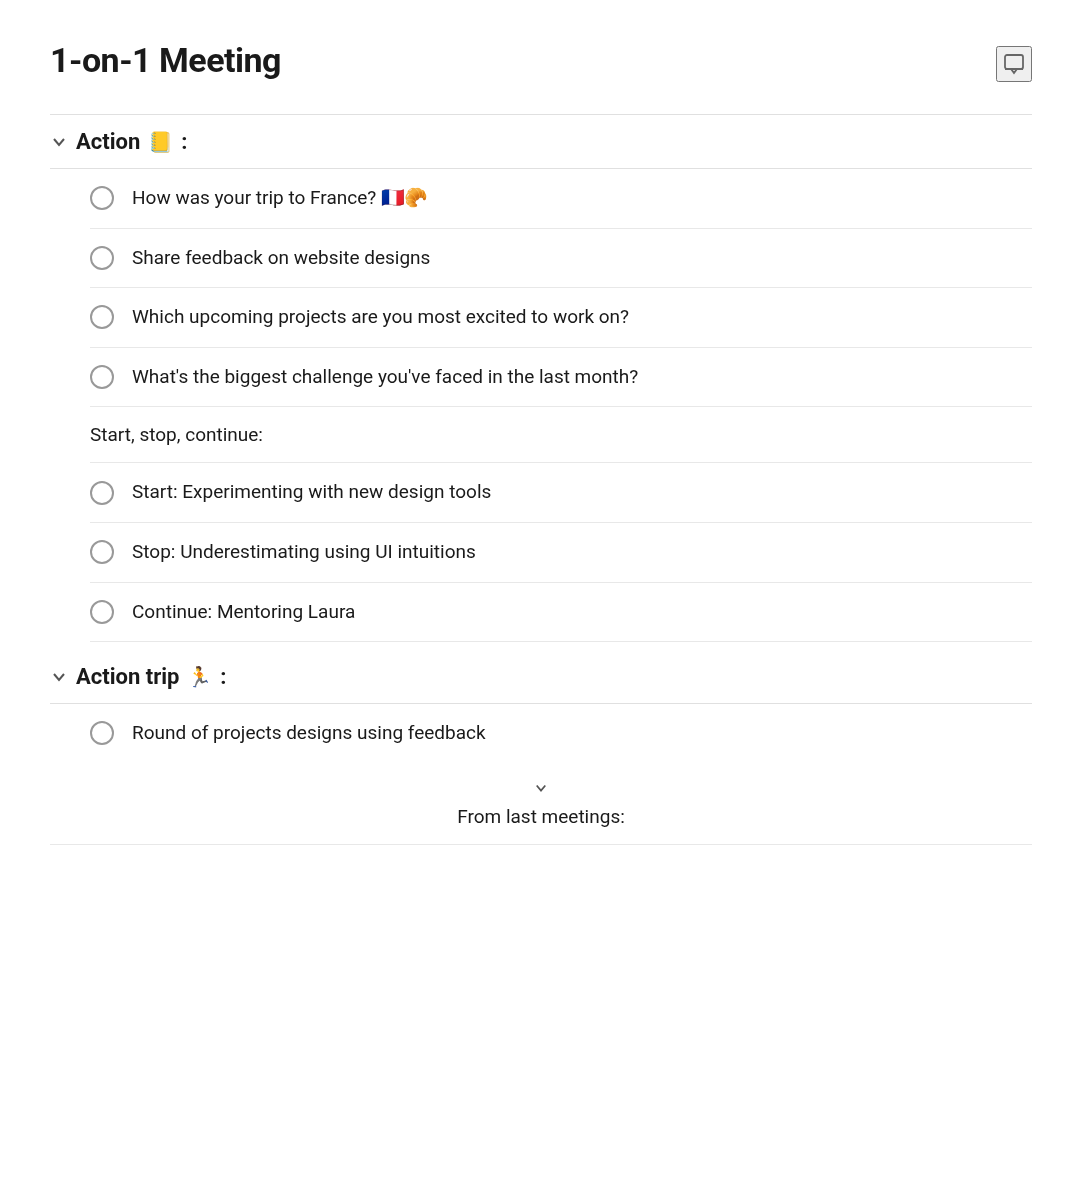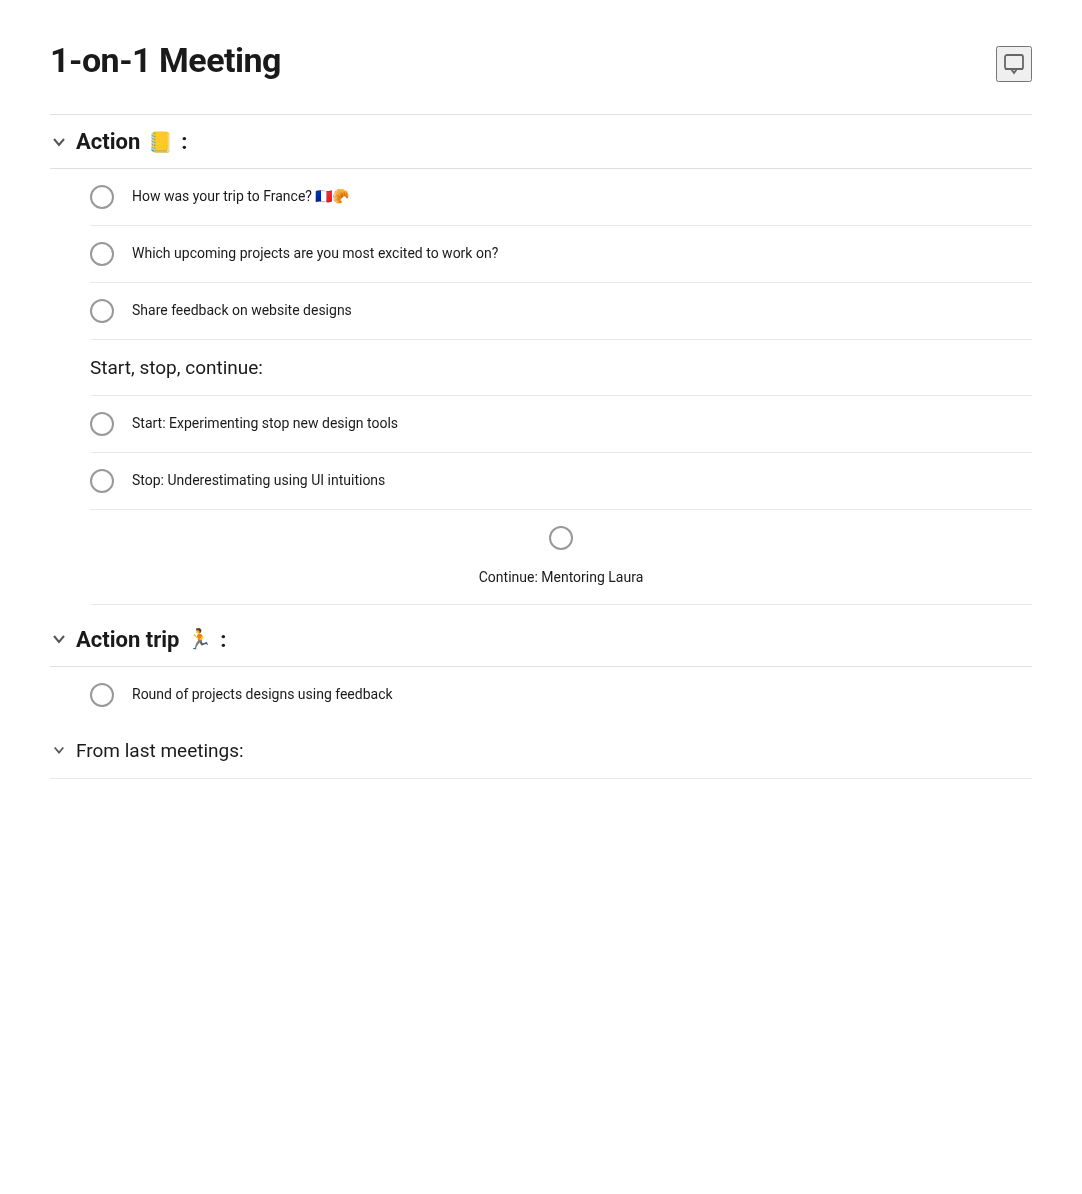--- a/index.html
+++ b/index.html
@@ -122,39 +122,40 @@
       width: 24px;
       height: 24px;
       border-radius: 50%;
       border: 2px solid #999;
       flex-shrink: 0;
       background: white;
       cursor: pointer;
     }
 
     .agenda-item-text {
-      font-size: 14px;
+      font-size: 19px;
       color: #1a1a1a;
       line-height: 1.4;
     }
 
     .text-item {
       padding: 16px 0;
       border-bottom: 1px solid #e8e8e8;
       font-size: 19px;
       color: #1a1a1a;
     }
 
     .subsection-header {
       display: flex;
       align-items: center;
       gap: 8px;
       padding: 16px 0;
       border-bottom: 1px solid #e8e8e8;
       cursor: pointer;
+      flex-direction: column;
     }
 
     .subsection-title {
       font-size: 19px;
       color: #1a1a1a;
     }
 
     .subsection-chevron svg {
       width: 12px;
       height: 12px;
@@ -194,44 +195,48 @@
 
     <div class="agenda-items">
 
       <div class="agenda-item">
         <div class="radio-circle"></div>
         <span class="agenda-item-text">How was your trip to France? 🇫🇷🥐</span>
       </div>
 
       <div class="agenda-item">
         <div class="radio-circle"></div>
+        <span class="agenda-item-text">Share feedback on website designs</span>
+      </div>
+
+      <div class="agenda-item">
+        <div class="radio-circle"></div>
         <span class="agenda-item-text">Which upcoming projects are you most excited to work on?</span>
       </div>
 
       <div class="agenda-item">
         <div class="radio-circle"></div>
-        <span class="agenda-item-text">Share feedback on website designs</span>
-      </div>
-
+        <span class="agenda-item-text">What's the biggest challenge you've faced in the last month?</span>
+      </div>
 
       <div class="text-item">
         <span>Start, stop, continue:</span>
       </div>
 
       <div class="agenda-item">
         <div class="radio-circle"></div>
-        <span class="agenda-item-text">Start: Experimenting stop new design tools</span>
+        <span class="agenda-item-text">Start: Experimenting with new design tools</span>
       </div>
 
       <div class="agenda-item">
         <div class="radio-circle"></div>
         <span class="agenda-item-text">Stop: Underestimating using UI intuitions</span>
       </div>
 
-      <div class="agenda-item" style="border-bottom: 1px solid #e8e8e8; flex-direction: column;">
+      <div class="agenda-item" style="border-bottom: 1px solid #e8e8e8;">
         <div class="radio-circle"></div>
         <span class="agenda-item-text">Continue: Mentoring Laura</span>
       </div>
 
     </div>
   </div>
 
   <div class="section" style="margin-top: 8px;">
     <div class="section-header">
       <span class="chevron-icon">

